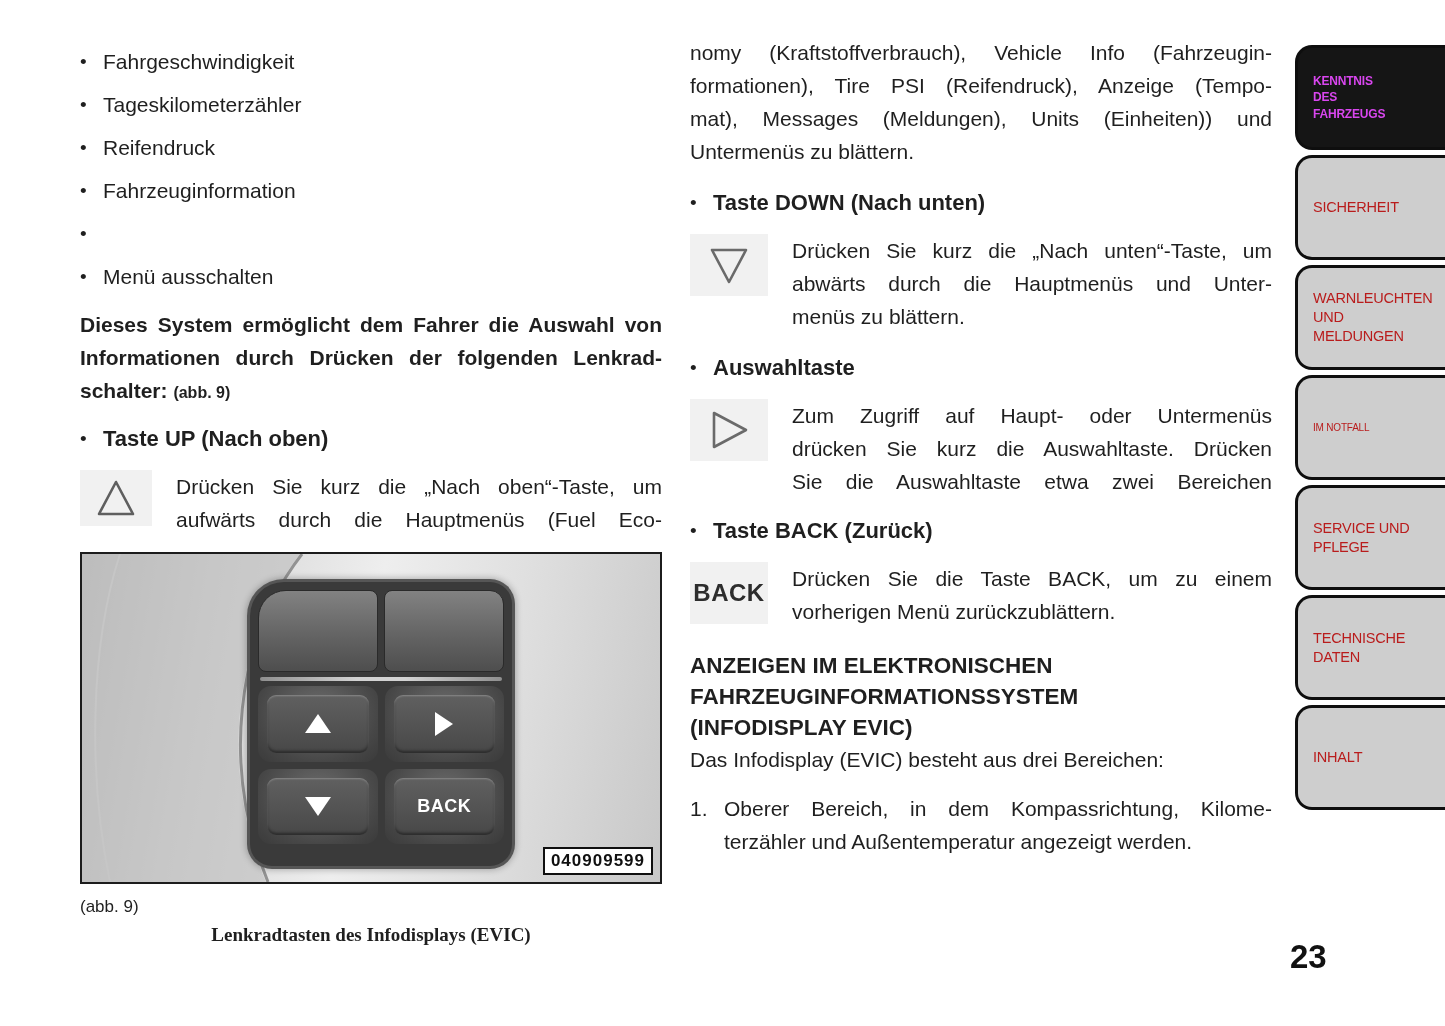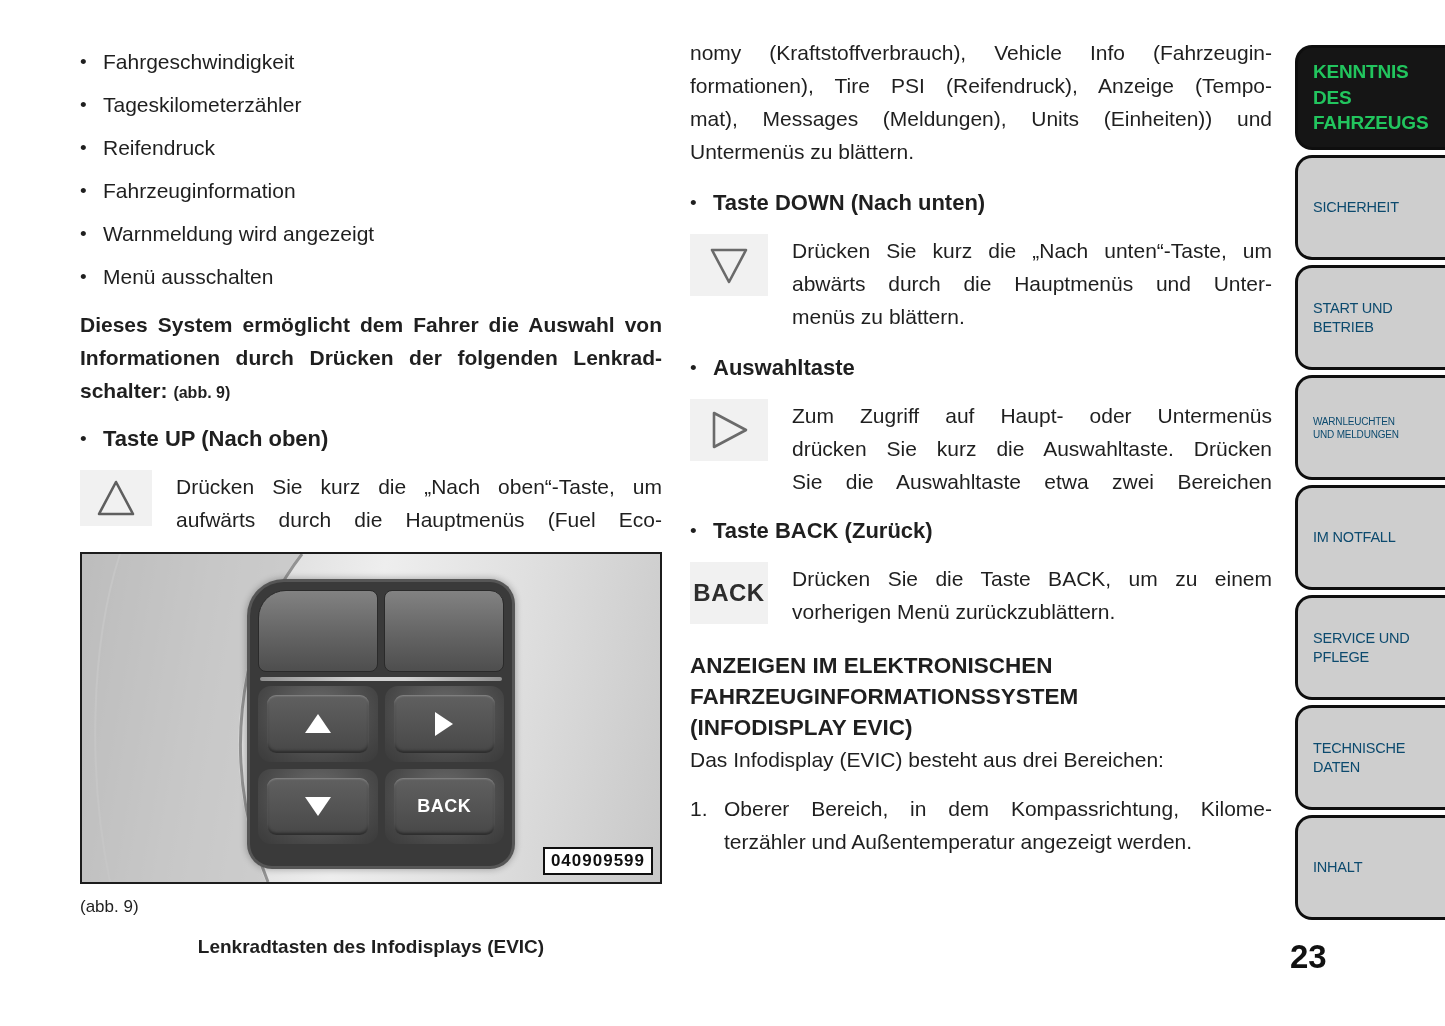--- a/index.html
+++ b/index.html
@@ -60,38 +60,38 @@
             box-shadow:inset 0 1px 2px rgba(255,255,255,0.28), inset 0 -2px 3px rgba(0,0,0,0.45);
             display:flex; align-items:center; justify-content:center; }
   .tri-up    { width:0; height:0; border-left:13px solid transparent; border-right:13px solid transparent; border-bottom:19px solid #ffffff; }
   .tri-down  { width:0; height:0; border-left:13px solid transparent; border-right:13px solid transparent; border-top:19px solid #ffffff; }
   .tri-right { width:0; height:0; border-top:12px solid transparent; border-bottom:12px solid transparent; border-left:18px solid #ffffff; }
   .backtxt { color:#ffffff; font-weight:bold; font-size:18px; letter-spacing:0.5px; }
   .figtag { position:absolute; right:7px; bottom:7px; background:#ffffff; border:2px solid #101010;
             font-weight:bold; font-size:17px; letter-spacing:1px; padding:0 6px; line-height:24px; color:#101010; }
 
   .figcaption-row { margin-top:12px; font-size:17px; line-height:22px; }
-  .figcaption { margin-top:18px; text-align:center; font-weight:bold; font-size:19px; }
+  .figcaption { margin-top:6px; text-align:center; font-weight:bold; font-size:19px;font-family:Liberation Serif, serif; }
 
   
   .heading { margin-top:22px; font-weight:bold; font-size:22.5px; }
   .heading > div { line-height:31px; }
   .para { margin-top:0; line-height:33px; }
   .numrow { display:flex; margin-top:16px; }
   .num { flex:0 0 34px; line-height:33px; }
   .numtext { flex:1; }
 
   
   .sidebar { position:absolute; top:45px; right:0; width:150px; }
   .tab { height:105px; margin-bottom:5px; background:#cecece;
          border:3px solid #0e0e0e; border-right:none; border-radius:17px 0 0 17px;
          box-sizing:border-box; display:flex; align-items:center; padding-left:15px; }
-  .tab .label { font-size:14.5px; line-height:1.3; color:#0c4a6e; letter-spacing:-0.2px; max-width:100px; }
+  .tab .label { font-size:14.5px; line-height:1.3; color:#b91c1c; letter-spacing:-0.2px; max-width:100px; }
   .tab.active { background:#151515; }
-  .tab.active .label { color:#22c55e; font-weight:bold; font-size:19px; max-width:86px; line-height:1.35; }
+  .tab.active .label { color:#d946ef; font-weight:bold; font-size:12px; max-width:86px; line-height:1.35; }
   .tab:nth-child(4) .label { font-size:10px; }
 
   .pagenum { position:absolute; left:1290px; top:938px; font-weight:bold; font-size:33px; color:#111111; }
 </style>
 </head>
 <body>
 
 <div class="page">
 
   <div class="col col-left">
@@ -108,21 +108,20 @@
       <div class="brow">
         <span class="dot">•</span>
         <span>Reifendruck</span>
         </div>
       <div class="brow">
         <span class="dot">•</span>
         <span>Fahrzeuginformation</span>
         </div>
       <div class="brow">
         <span class="dot">•</span>
-        <span>Warnmeldung wird angezeigt</span>
         </div>
       <div class="brow">
         <span class="dot">•</span>
         <span>Menü ausschalten</span>
         </div>
     </div>
 
     <div class="intro">
       <div class="allj">
           <div>Dieses System ermöglicht dem Fahrer die Auswahl von</div>
@@ -267,23 +266,20 @@
   </div>
 
   <div class="sidebar">
     <div class="tab active">
       <span class="label">KENNTNIS DES FAHRZEUGS</span>
       </div>
     <div class="tab">
       <span class="label">SICHERHEIT</span>
       </div>
     <div class="tab">
-      <span class="label">START UND BETRIEB</span>
-      </div>
-    <div class="tab">
       <span class="label">WARNLEUCHTEN UND MELDUNGEN</span>
       </div>
     <div class="tab">
       <span class="label">IM NOTFALL</span>
       </div>
     <div class="tab">
       <span class="label">SERVICE UND PFLEGE</span>
       </div>
     <div class="tab">
       <span class="label">TECHNISCHE DATEN</span>

